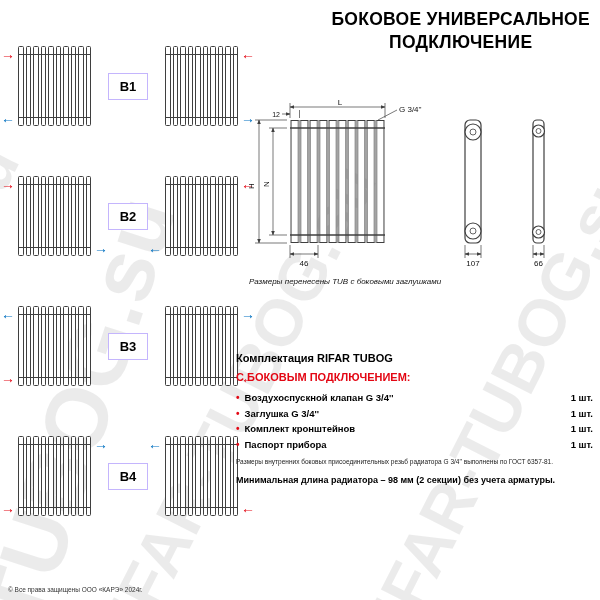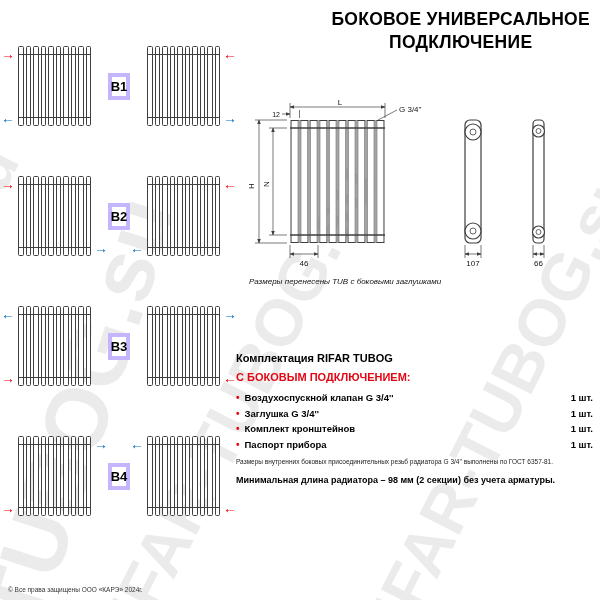--- a/index.html
+++ b/index.html
@@ -29,21 +29,21 @@
   .hdr{position:absolute;left:0;right:0;border-top:1.5px solid var(--line);height:0;}
   .hdr-top{top:8px;}
   .hdr-bottom{bottom:8px;}
   .arrow{position:absolute;font-size:14px;font-weight:bold;line-height:1;z-index:2;}
   .arrow-red{color:var(--red);}
   .arrow-blue{color:var(--blue);}
   .pos-top-left{left:-17px;top:1px;}
   .pos-bottom-left{left:-17px;bottom:1px;}
   .pos-top-right{right:-17px;top:1px;}
   .pos-bottom-right{right:-17px;bottom:1px;}
-  .scheme-label{width:22px;height:27px;border:4px solid #c4b5fd;display:flex;align-items:center;
+  .scheme-label{width:40px;height:27px;border:1px solid #c4b5fd;display:flex;align-items:center;
                 justify-content:center;font-weight:bold;font-size:13px;background:#fff;}
 
   
   .drawing{position:absolute;left:245px;top:98px;width:352px;z-index:1;}
   .dim{font-size:8px;fill:#111;font-family:"Liberation Sans",sans-serif;}
   .dim-sm{font-size:7px;}
   .caption{margin-top:3px;margin-left:4px;font-size:8px;font-style:italic;color:#111;}
 
   
   .kit{position:absolute;left:236px;top:352px;width:357px;z-index:1;}

